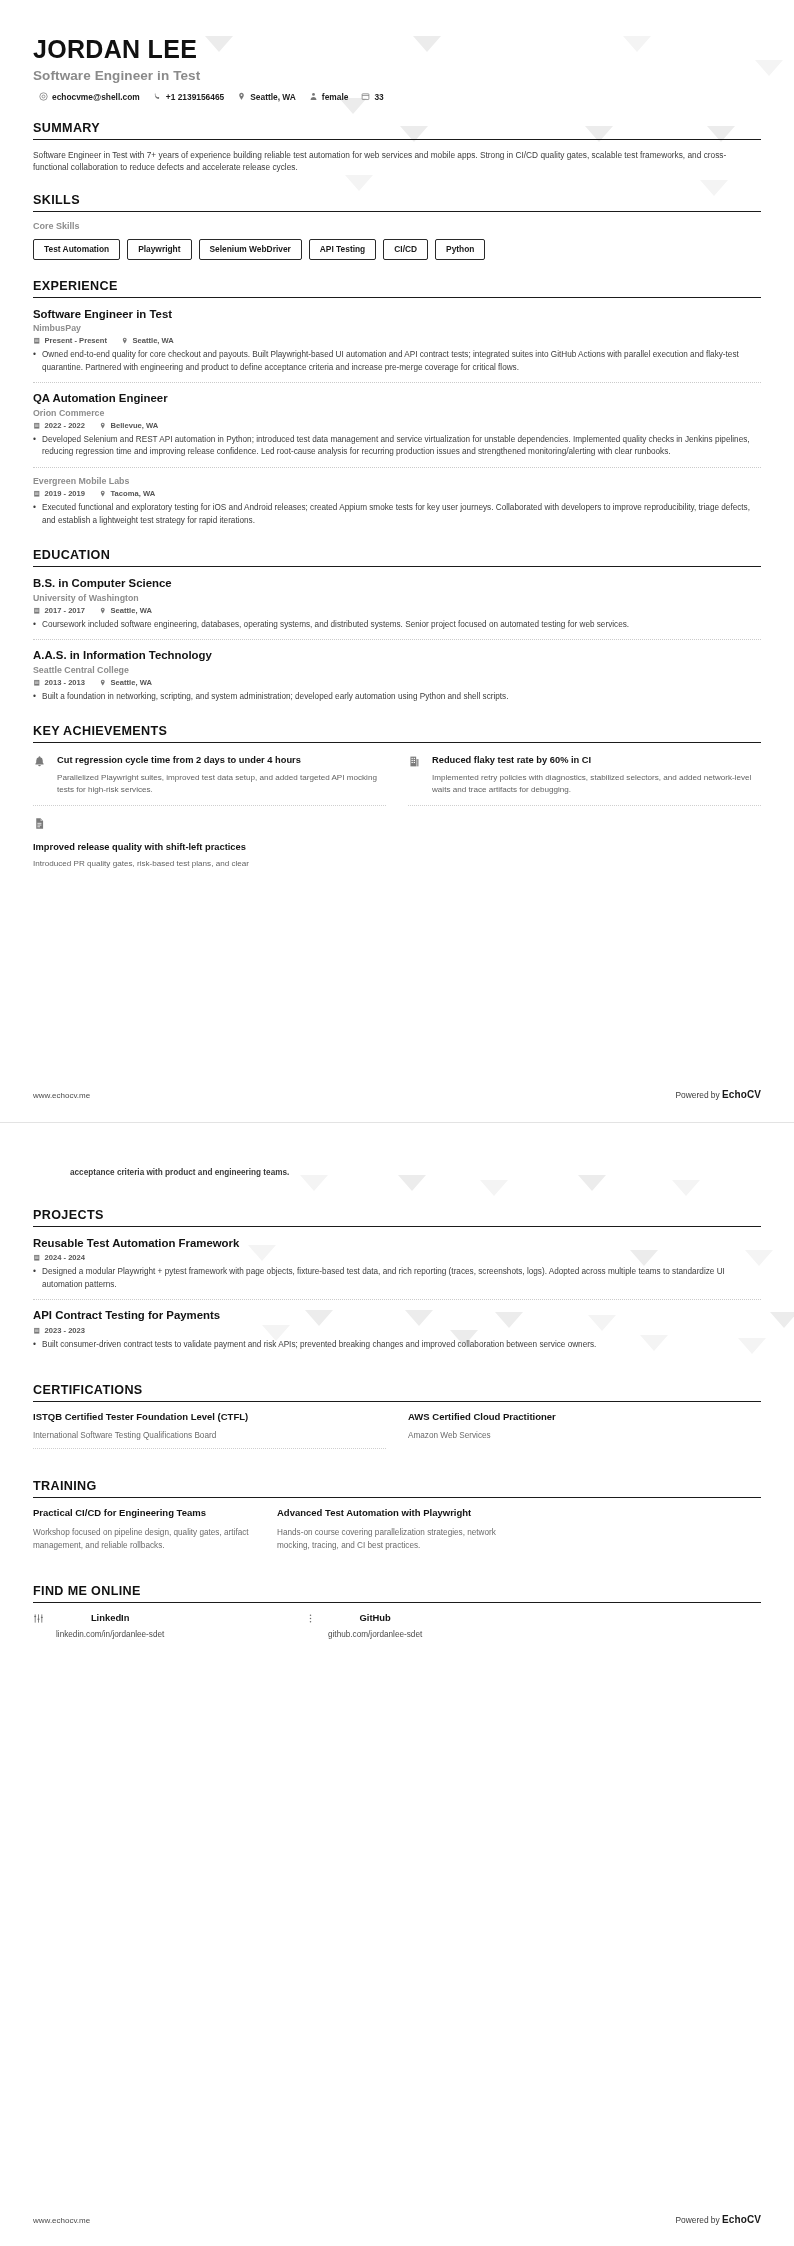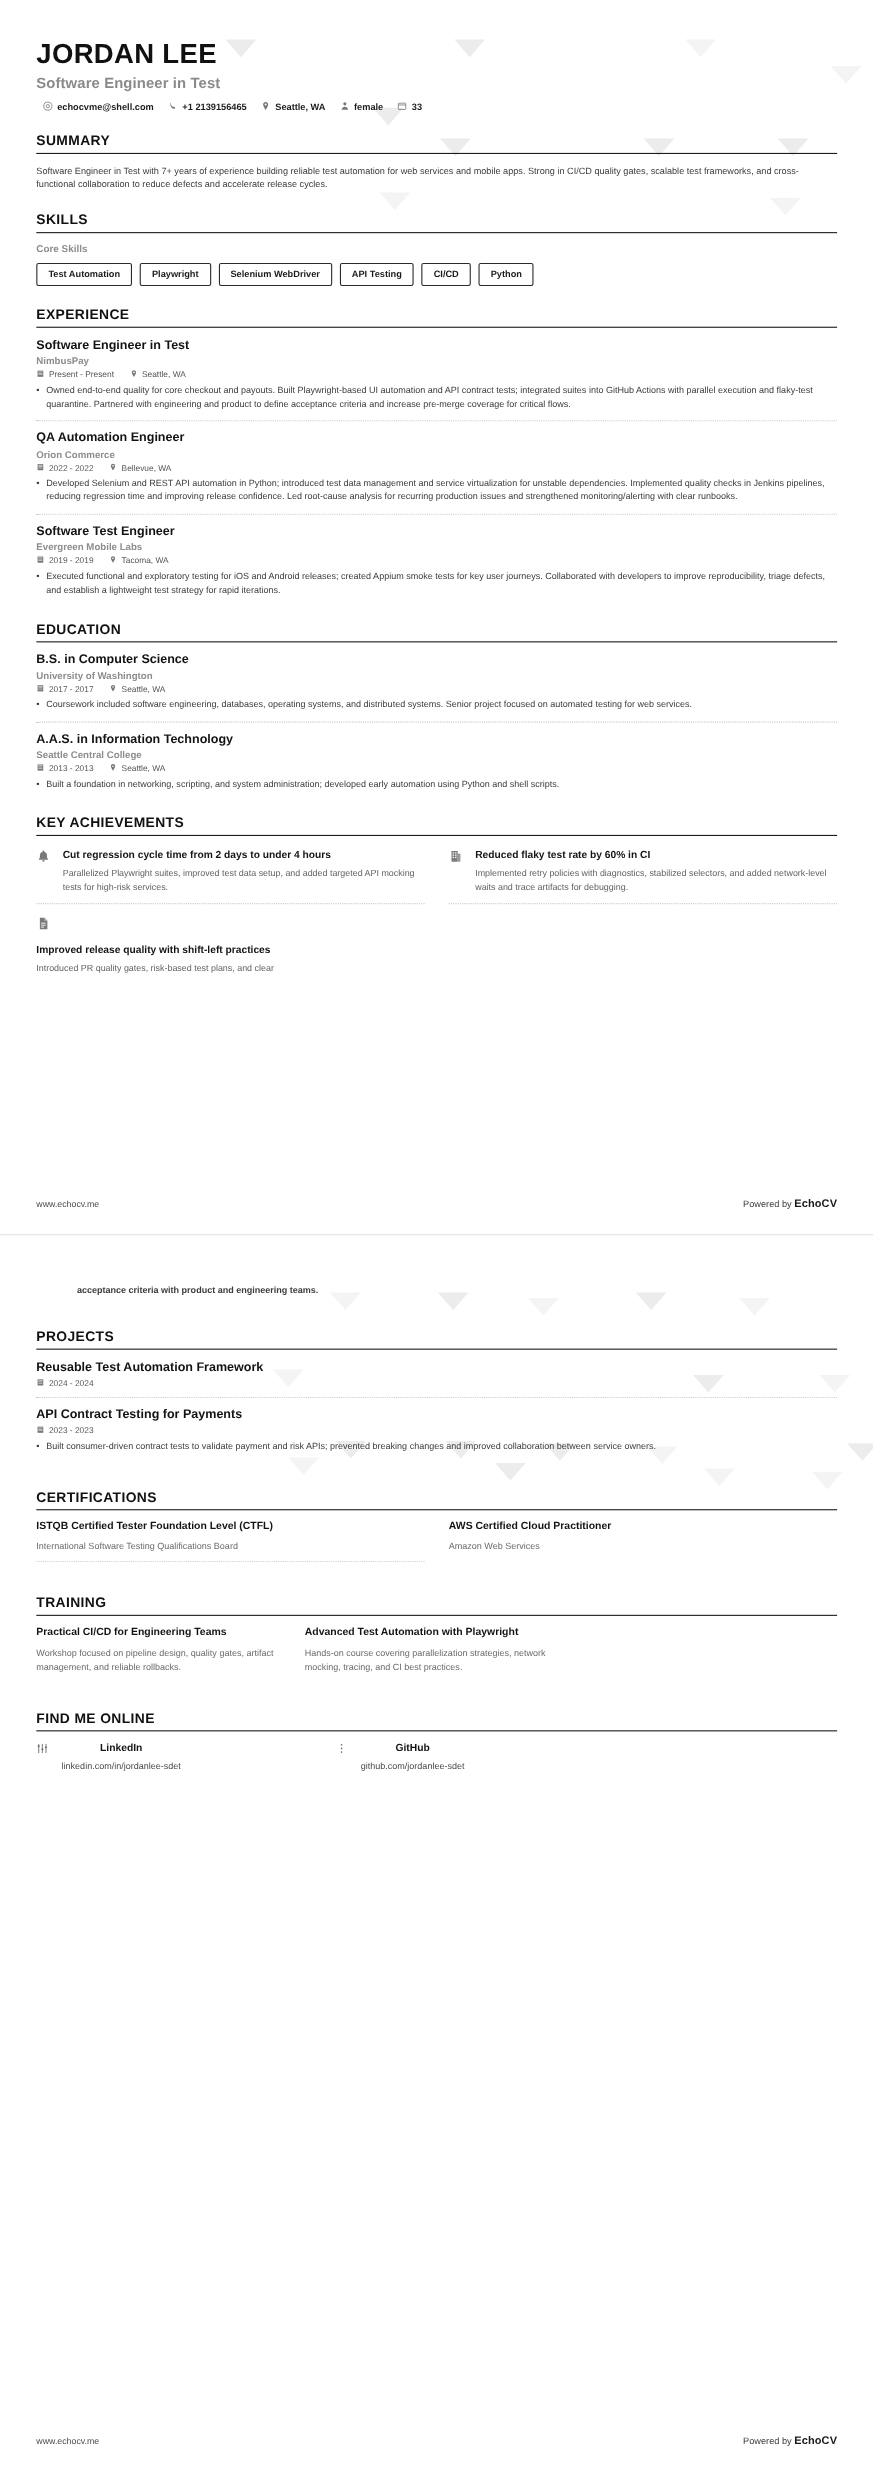--- a/index.html
+++ b/index.html
@@ -35,21 +35,21 @@
   .chips{display:flex;flex-wrap:wrap;gap:7px;}
   .chip{border:1px solid #2a2a2a;border-radius:2px;padding:5px 10px;font-size:8.4px;font-weight:bold;color:#1b1b1b;
         background:#fff;line-height:1;white-space:nowrap;}
 
   
   .entry{padding-bottom:8px;margin-bottom:8px;border-bottom:1px dotted #cbcbcb;}
   .entry.last{border-bottom:none;margin-bottom:0;padding-bottom:2px;}
   .e-title{font-size:11.4px;font-weight:bold;color:#131313;line-height:1.25;}
   .e-org{font-size:8.8px;font-weight:bold;color:#8d8d8d;margin-top:2px;}
   .e-meta{display:flex;align-items:center;gap:14px;margin-top:3px;}
-  .m{display:flex;align-items:flex-start;gap:4px;font-size:7.6px;color:#555;}
+  .m{display:flex;align-items:flex-end;gap:4px;font-size:7.6px;color:#555;font-weight:bold;}
   .m svg{display:block;flex:0 0 auto;}
   .blist{margin:4px 0 0 0;padding:0;list-style:none;}
   .blist li{position:relative;padding-left:9px;font-size:8.2px;line-height:1.55;color:#3c3c3c;}
   .blist li:before{content:"•";position:absolute;left:0;top:-1px;color:#3c3c3c;font-size:8.5px;}
 
   
   .ach-grid{display:grid;grid-template-columns:1fr 1fr;column-gap:22px;}
   .ach{display:flex;gap:8px;padding:2px 0 8px 0;margin-bottom:8px;border-bottom:1px dotted #cfcfcf;}
   .ach.nb{border-bottom:none;flex-direction:column;}
   .ach-ic{flex:0 0 16px;padding-top:1px;color:#6e6e6e;}
@@ -246,21 +246,20 @@
               </span>
             <span>Bellevue, WA</span>
           </span>
         </div>
         <ul class="blist">
           <li>Developed Selenium and REST API automation in Python; introduced test data management and service virtualization for unstable dependencies. Implemented quality checks in Jenkins pipelines, reducing regression time and improving release confidence. Led root-cause analysis for recurring production issues and strengthened monitoring/alerting with clear runbooks.</li>
         </ul>
       </div>
 
       <div class="entry last">
-        <div class="e-title">Software Test Engineer</div>
         <div class="e-org">Evergreen Mobile Labs</div>
         <div class="e-meta">
           <span class="m">
             <span>
                 <svg width="7.5" height="7.5" viewBox="0 0 16 16">
                   <rect x="2.5" y="2" width="11" height="12" fill="#777"></rect>
                   <rect x="4" y="4" width="8" height="1" fill="#fff"></rect>
                   <rect x="4" y="6.5" width="8" height="1" fill="#fff"></rect>
                   <rect x="4" y="9" width="8" height="1" fill="#fff"></rect>
                 </svg>
@@ -432,20 +431,23 @@
                 <svg width="7.5" height="7.5" viewBox="0 0 16 16">
                   <rect x="2.5" y="2" width="11" height="12" fill="#777"></rect>
                   <rect x="4" y="4" width="8" height="1" fill="#fff"></rect>
                   <rect x="4" y="6.5" width="8" height="1" fill="#fff"></rect>
                   <rect x="4" y="9" width="8" height="1" fill="#fff"></rect>
                 </svg>
               </span>
             <span>2024 - 2024</span>
           </span>
         </div>
+        <ul class="blist">
+          <li>Designed a modular Playwright + pytest framework with page objects, fixture-based test data, and rich reporting (traces, screenshots, logs). Adopted across multiple teams to standardize UI automation patterns.</li>
+        </ul>
       </div>
 
       <div class="entry last">
         <div class="e-title">API Contract Testing for Payments</div>
         <div class="e-meta">
           <span class="m">
             <span>
                 <svg width="7.5" height="7.5" viewBox="0 0 16 16">
                   <rect x="2.5" y="2" width="11" height="12" fill="#777"></rect>
                   <rect x="4" y="4" width="8" height="1" fill="#fff"></rect>

